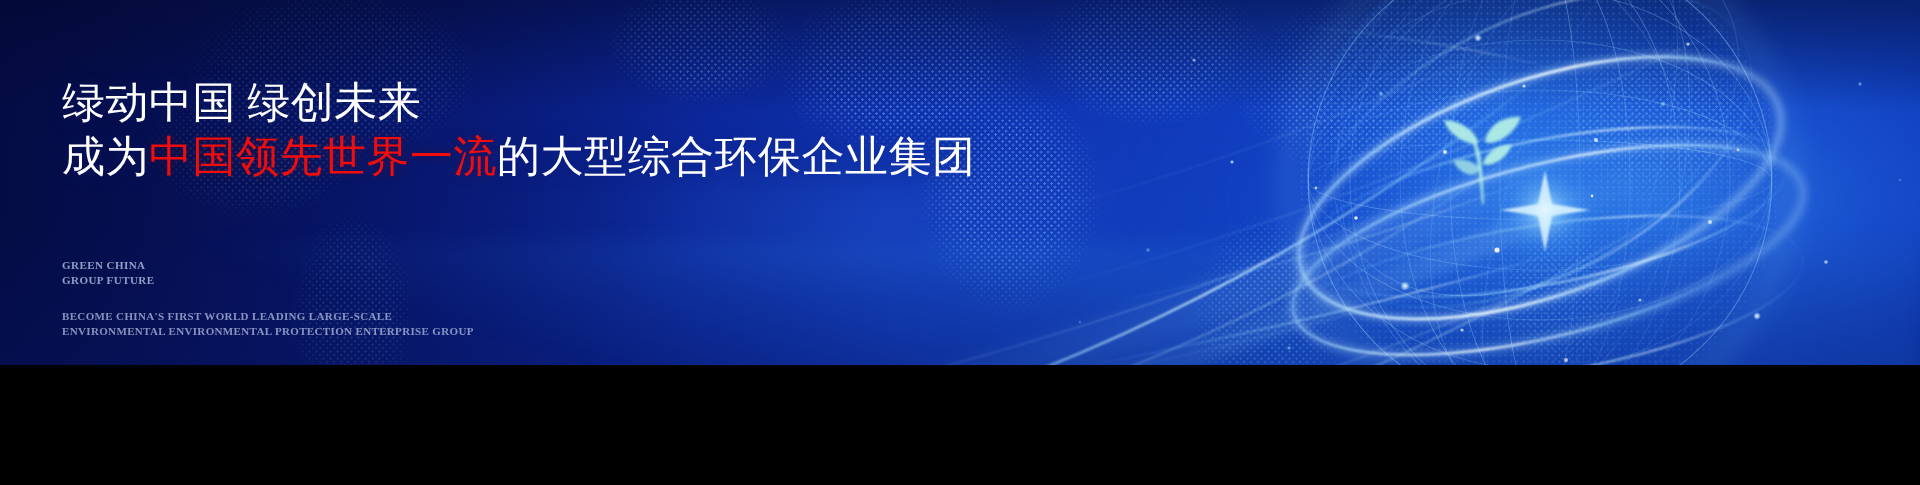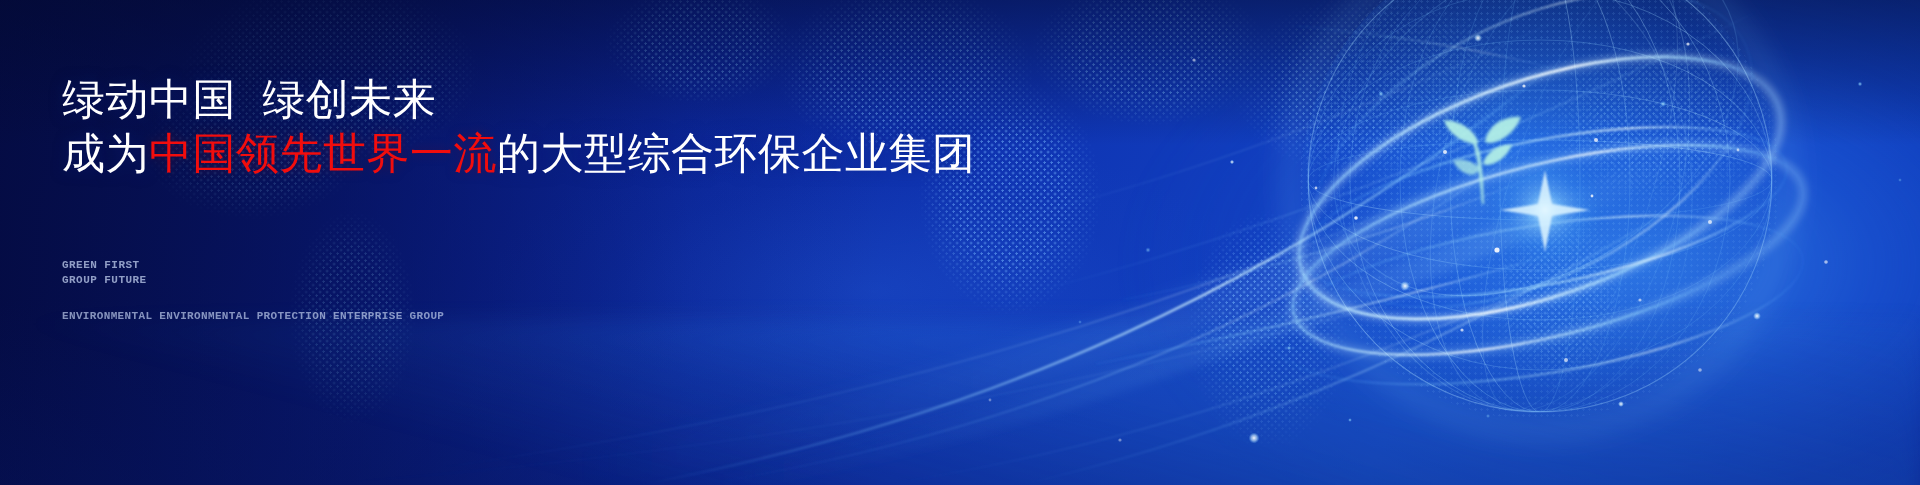--- a/index.html
+++ b/index.html
@@ -1,23 +1,23 @@
 <!DOCTYPE html>
 <html><head>
 <meta charset="utf-8">
 <title>Banner</title>
 <style>
   html,body{margin:0;padding:0;background:#000;}
   *{box-sizing:border-box;}
 
   #banner{
     position:relative;
-    width:1920px;height:485px;
+    width:1920px;height:365px;
     overflow:hidden;
-    font-family:Liberation Mono, monospace;
+    font-family:Liberation Serif, serif;
     background:#0a1f96;
     padding-left:44px;
   }
 
   
   .bg-base{
     position:absolute;inset:0;
     background:
       linear-gradient(115deg,#071563 0%,#0a1f8f 22%,#0f35b4 52%,#1348c9 74%,#0e3ab8 100%);
   }
@@ -355,21 +355,22 @@
       <circle cx="990" cy="400" r="1.4" fill="#ffffff" opacity=".35"></circle>
     </g>
   </svg>
 
   <div class="headline">
     <div class="hl-line">绿动中国 绿创未来</div>
     <div class="hl-line l2"><span>成为</span><span class="hl-red">中国领先世界一流</span><span>的大型综合环保企业集团</span></div>
   </div>
 
   <div class="sub-en">
-    <div>GREEN FIRST</div>
+    <div>GREEN CHINA</div>
     <div>GROUP FUTURE</div>
   </div>
 
   <div class="sub-en2">
+    <div>BECOME CHINA'S FIRST WORLD LEADING LARGE-SCALE</div>
     <div>ENVIRONMENTAL ENVIRONMENTAL PROTECTION ENTERPRISE GROUP</div>
   </div>
 
 </div>
 
 </body></html>

